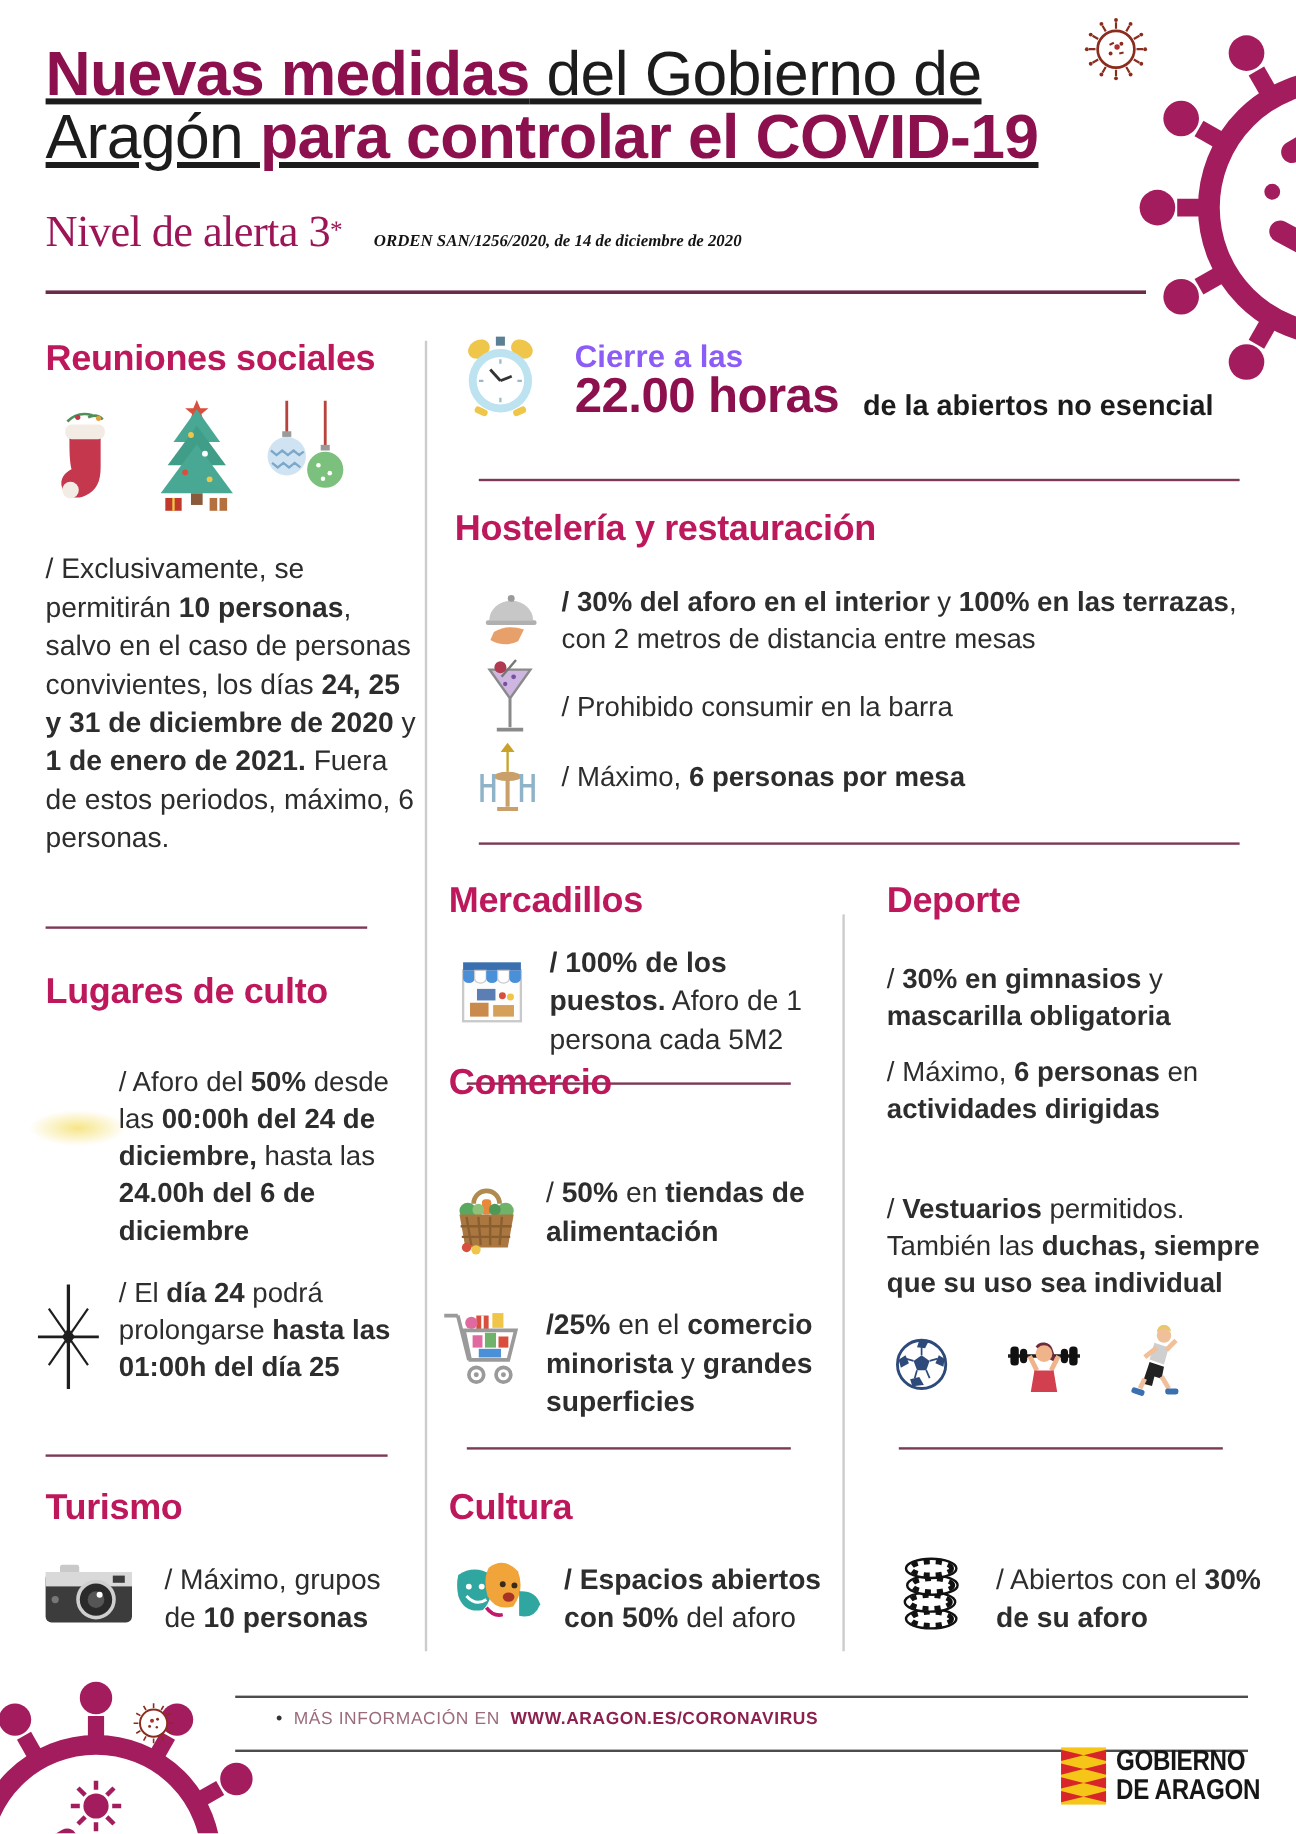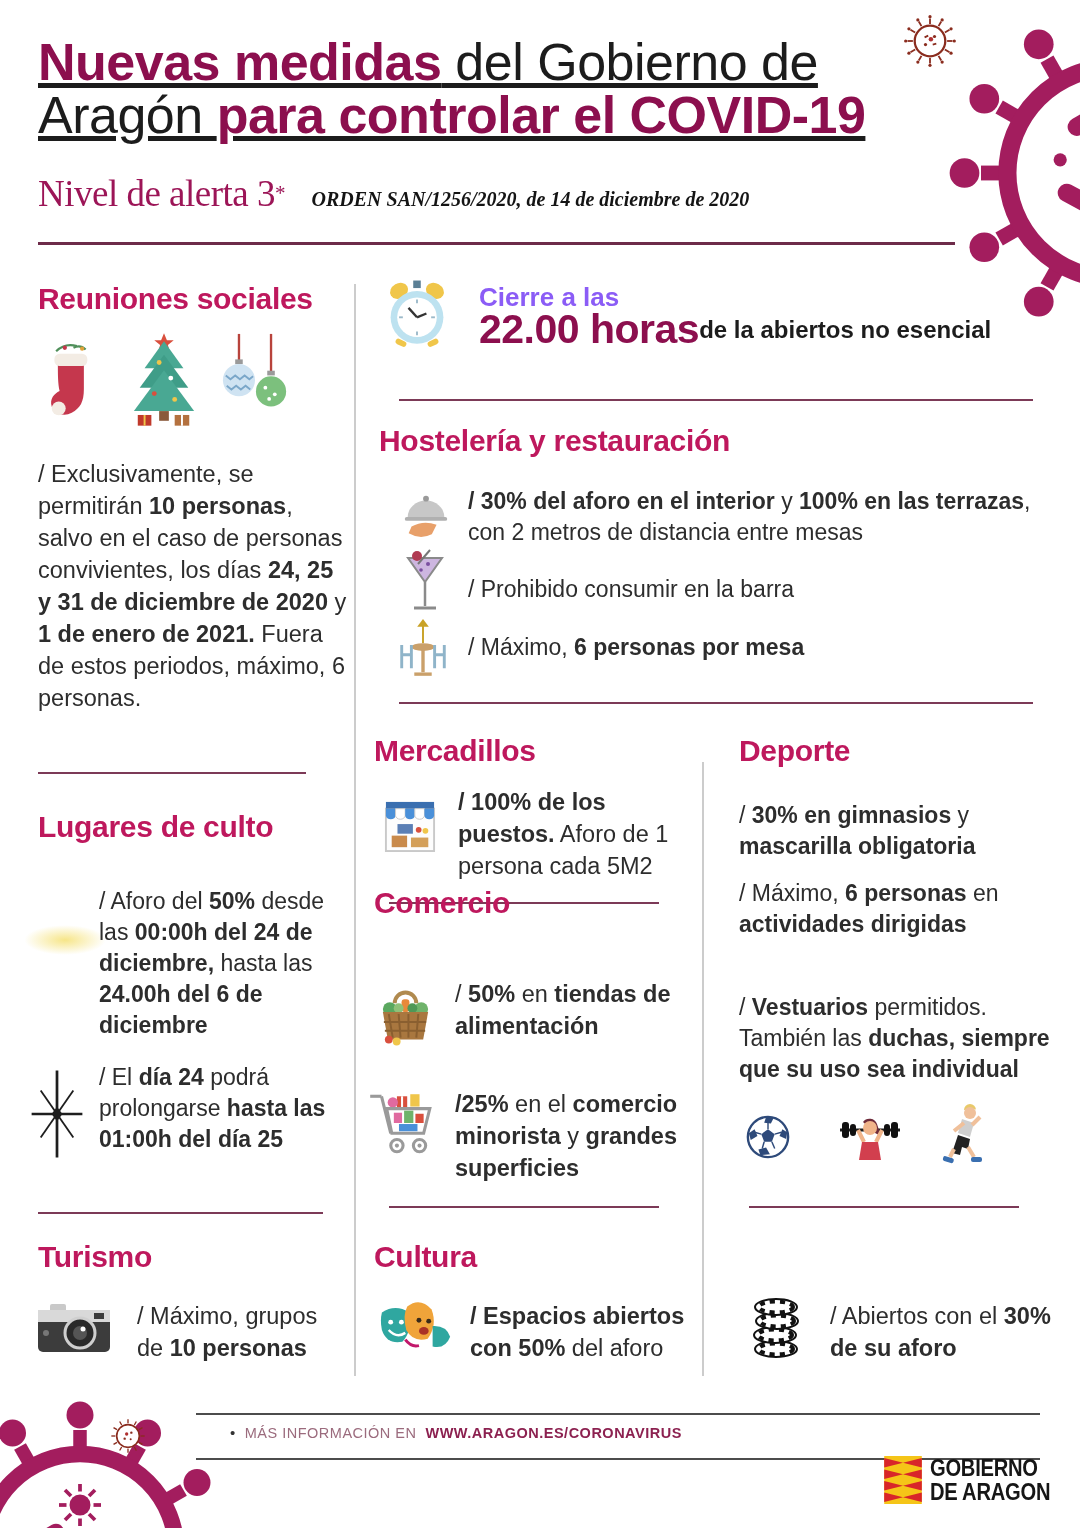--- a/index.html
+++ b/index.html
@@ -4,31 +4,31 @@
 <style>
   html,body{margin:0;padding:0;}
   .page{position:relative;width:1080px;height:1528px;background:#ffffff;overflow:hidden;
         font-family:"Liberation Sans","DejaVu Sans",sans-serif;color:#2d2d2d;}
   .abs{position:absolute;}
   .title-line{font-size:52px;line-height:53px;font-weight:400;color:#1c1c1c;letter-spacing:-0.5px;text-decoration:underline;}
   .title-line .b{color:#8c0f4e;}
   .alert-row{display:flex;align-items:baseline;gap:26px;}
   .alert-level{font-size:37px;color:#9c1557;letter-spacing:-0.5px;}
   .alert-star{font-size:21px;color:#9c1557;vertical-align:super;}
-  .order-ref{font-size:20px;font-style:italic;font-weight:700;color:#141414;}
+  .order-ref{font-size:14px;font-style:italic;font-weight:700;color:#141414;}
   .h2{font-size:30px;line-height:34px;font-weight:700;color:#be185d;letter-spacing:-0.3px;}
   .body{font-size:23.5px;line-height:32px;color:#2d2d2d;}
   .body.sm{font-size:23px;line-height:31px;}
   .b{font-weight:700;}
   .hline{position:absolute;height:2px;background:#7c3a57;}
   .hline.dark{height:3px;background:#6d2b49;}
   .hline.gray{background:#4c4c4c;}
   .vline{position:absolute;width:2px;background:#cccccc;}
   .closure-intro{font-size:26px;font-weight:700;color:#8b5cf6;}
-  .closure-row{display:flex;align-items:center;gap:0;}
+  .closure-row{display:flex;align-items:flex-end;gap:20px;}
   .closure-time{font-size:41px;font-weight:700;color:#8c0f4e;letter-spacing:-0.5px;}
   .closure-scope{font-size:24px;font-weight:700;color:#1c1c1c;}
   .glow{background:radial-gradient(ellipse at center,rgba(246,228,130,0.95),rgba(246,228,130,0) 70%);}
   .info-row{display:flex;align-items:center;gap:9px;font-size:14.5px;letter-spacing:0.5px;}
   .info-bullet{color:#333;font-size:15px;}
   .info-label{color:#9b6b7d;}
   .info-row .b{color:#8c2150;}
   .logo-text{font-size:24px;line-height:24px;font-weight:700;color:#161616;
              transform:scaleX(0.84);transform-origin:left top;letter-spacing:-0.3px;}
 </style>

